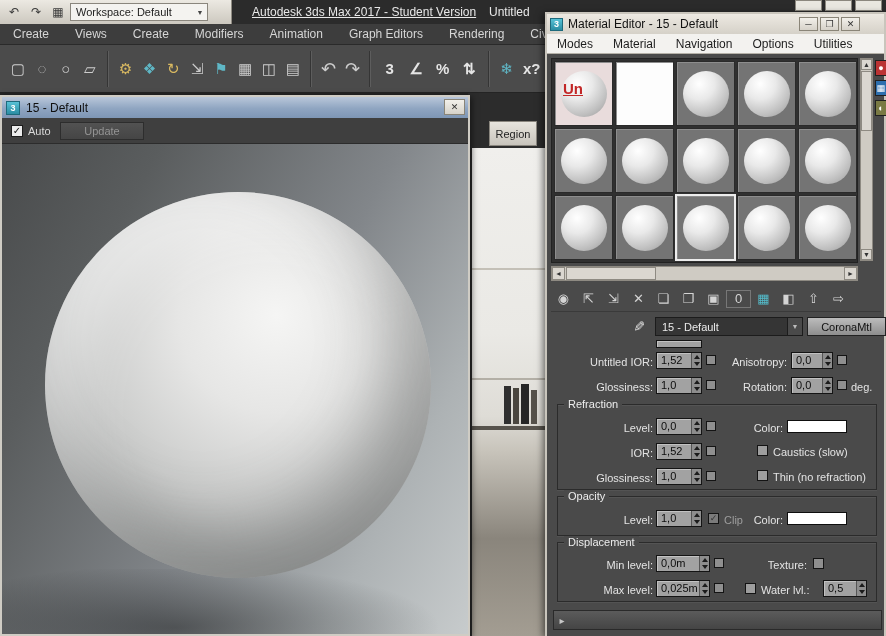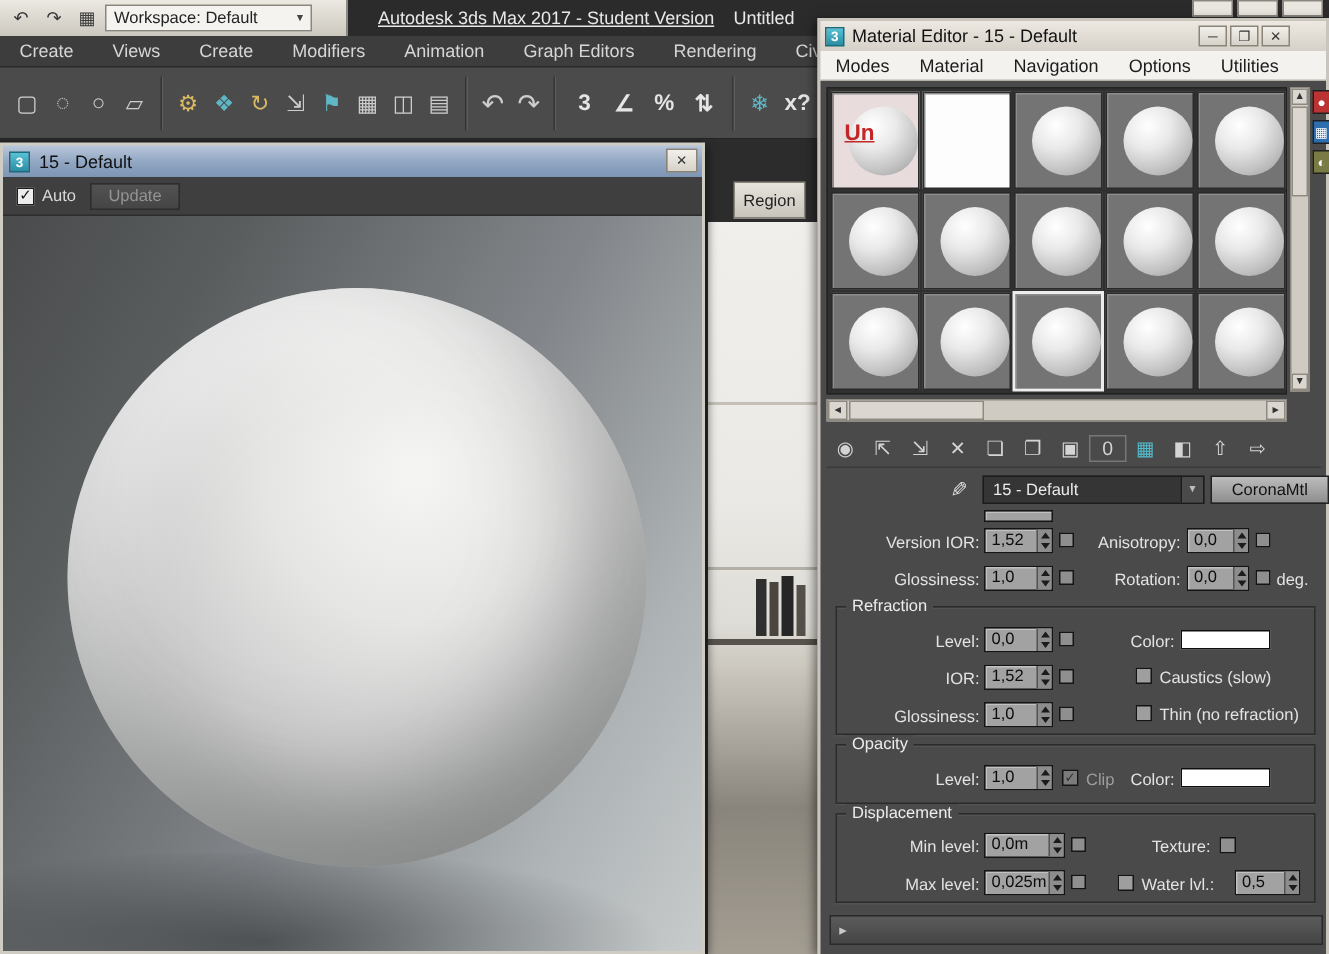--- a/index.html
+++ b/index.html
@@ -57,21 +57,21 @@
 
   
   .mwin { background:#c9c5bc; border:2px solid #c9c5bc; box-shadow:-2px 2px 7px rgba(0,0,0,.55); }
   .mtitle { background:linear-gradient(#ede9e2,#d5d1c8); display:flex; align-items:center; }
   .mmenu { background:#f3f2ef; border-bottom:1px solid #b5b1a8; display:flex; }
   .mmitem { padding:0 10px; font-size:12px; color:#1d1d1d; line-height:20px; }
   .mcontent { background:#4a4a4a; }
   .slotgrid { display:grid; grid-template-columns:repeat(5,59px); grid-auto-rows:65px; gap:2px;
               background:#303030; border:1px solid #222; padding:2px; }
   .slot { position:relative; background:#747474; border:1px solid #2a2a2a;
-          box-shadow:inset 1px 1px 0 #8d8d8d; display:flex; align-items:center; justify-content:flex-end; }
+          box-shadow:inset 1px 1px 0 #8d8d8d; display:flex; align-items:center; justify-content:center; }
   .slot.sel { outline:2px solid #ededed; outline-offset:-1px; }
   .slot.white { background:#fdfdfd; }
   .ssphere { width:46px; height:46px; border-radius:50%;
       background:radial-gradient(circle at 35% 28%, #ffffff 0%, #e9e9e9 35%, #bfbfbf 70%, #959595 100%); }
   .unslot { background:#e9dcdc; }
   .untext { position:absolute; left:8px; top:18px; color:#c22727; font-size:15px; font-weight:bold;
             text-decoration:underline; }
   .sb { background:#cfcbc3; border:1px solid #8e8a82; }
   .sbtn { background:#dbd7d0; border:1px solid #8e8a82; color:#333; font-size:7px;
           display:flex; align-items:center; justify-content:center; }
@@ -190,21 +190,21 @@
 
   <div class="abs rwin" style="left:0;top:95px;width:470px;height:541px;z-index:10;">
     <div class="abs rtitle" style="left:2px;top:2px;width:466px;height:21px;">
       <span class="appico ico" style="width:14px;height:14px;margin-left:4px;">3</span>
       <span class="rtext">15 - Default</span>
       <span class="wbtn ico" style="position:absolute;left:442px;top:2px;width:21px;height:16px;">✕</span>
     </div>
     <div class="abs rtb" style="left:2px;top:23px;width:466px;height:26px;">
       <span class="abs chk ico" style="left:9px;top:7px;width:12px;height:12px;">✓</span>
       <span class="abs" style="left:26px;top:7px;font-size:11px;color:#d9d9d9;">Auto</span>
-      <span class="abs dimbtn ico" style="left:58px;top:4px;width:60px;height:18px;">Update</span>
+      <span class="abs dimbtn ico" style="left:58px;top:4px;width:84px;height:18px;">Update</span>
     </div>
     <div class="abs canvas" style="left:2px;top:49px;width:466px;height:490px;">
       <div class="abs sphshadow" style="left:-45px;top:425px;width:520px;height:130px;"></div>
       <div class="abs bigsphere" style="left:43px;top:48px;width:386px;height:386px;"></div>
     </div>
   </div>
 
   <div class="abs mwin" style="left:545px;top:12px;width:341px;height:624px;z-index:20;">
 
     <div class="abs mtitle" style="left:0;top:0;width:337px;height:20px;">
@@ -307,21 +307,21 @@
       <div class="abs mdrop" style="left:108px;top:263px;width:148px;height:19px;">
         <span>15 - Default</span>
         <span class="arr">▼</span>
       </div>
       <span class="abs classbtn ico" style="left:260px;top:263px;width:79px;height:19px;">CoronaMtl</span>
 
       <div class="spin" style="left:109px;top:286px;width:46px;height:8px;overflow:hidden;">
           <span class="v"></span>
         </div>
 
-      <span class="lab" style="left:6px;top:300px;width:100px;">Version IOR:</span>
+      <span class="lab" style="left:6px;top:300px;width:100px;">Untitled IOR:</span>
       <div class="spin" style="left:109px;top:298px;width:46px;">
         <span class="v">1,52</span>
         <span class="ar">
             <i class="tri-u"></i>
             <i class="tri-d"></i>
           </span>
       </div>
       <span class="mapbox" style="left:159px;top:301px;"></span>
       <span class="lab" style="left:172px;top:300px;width:68px;">Anisotropy:</span>
       <div class="spin" style="left:244px;top:298px;width:42px;">

